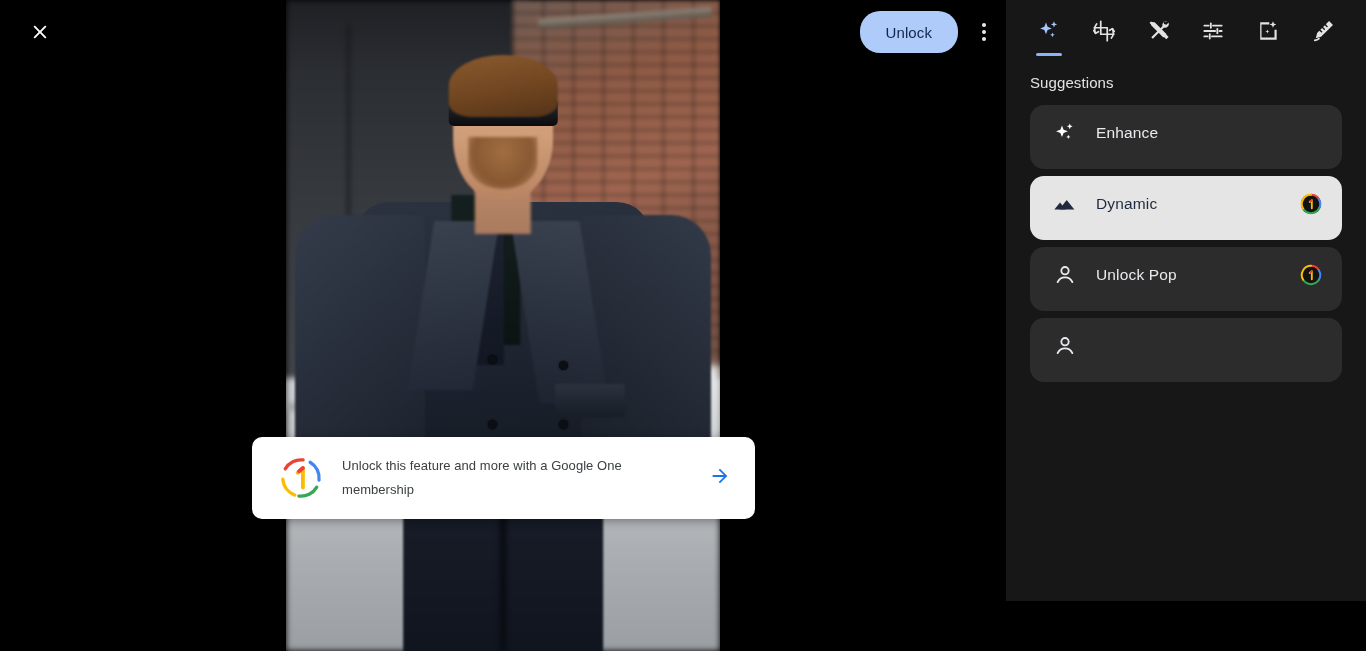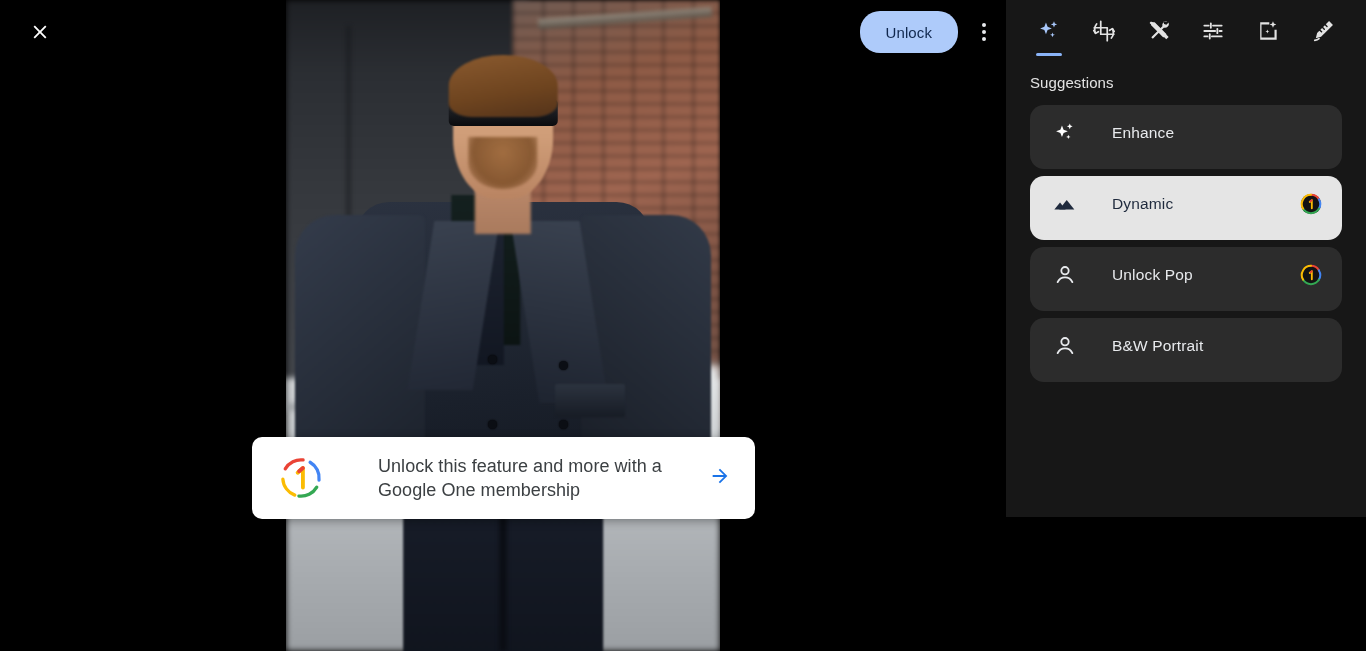--- a/index.html
+++ b/index.html
@@ -204,30 +204,29 @@
   .toast {
     position:absolute; left:252px; top:437px;
     width:503px; height:82px;
     background:#fff; border-radius:10px;
     display:flex; align-items:center;
     padding: 0 18px 0 26px; gap:18px;
     box-shadow: 0 2px 10px rgba(0,0,0,.35);
   }
   .g1-logo { flex:none; width:46px; height:46px; }
   .toast-text {
-    flex:1; font-size:18px; line-height:24px;
+    flex:1; font-size:13px; line-height:24px;
     color:#3c4043; font-family:"Liberation Sans", sans-serif;
     letter-spacing:.05px;
-    margin-left:36px;
   }
   .toast-arrow { flex:none; width:34px; height:34px; display:flex; align-items:center; justify-content:center; cursor:pointer; }
 
   
   .panel {
-    width:360px; height:517px; background:#171717; flex:none;
+    width:360px; height:601px; background:#171717; flex:none;
     position:relative;
   }
   .toolbar {
     height:64px; display:flex; align-items:flex-start; justify-content:space-around;
     padding: 10px 16px 0 16px;
   }
   .tool {
     width:44px; height:52px; display:flex; flex-direction:column;
     align-items:center; justify-content:flex-start; cursor:pointer; position:relative;
     padding-top:8px;
@@ -240,21 +239,21 @@
 
   .panel-title {
     padding: 10px 0 0 24px;
     font-size:15px; color:#e3e3e3; letter-spacing:.1px;
   }
 
   .cards { padding: 14px 24px 0 24px; display:flex; flex-direction:column; gap:7px; }
   .card {
     height:64px; border-radius:14px; background:#2c2c2c;
     display:flex; align-items:center; padding: 0 20px 8px 22px;
-    cursor:pointer; gap:16px;
+    cursor:pointer; gap:0;
   }
   .card.selected { background:#e5e5e5; }
   .card-icon { width:44px; flex:none; display:flex; align-items:center; }
   .card-label {
     flex:1; font-size:15.5px; color:#e8eaed; letter-spacing:.15px;
   }
   .card.selected .card-label { color:#1f2a3d; }
   .badge { flex:none; width:22px; height:22px; }
 </style>
 </head>
@@ -473,18 +472,17 @@
         </span>
       </div>
 
       <div class="card">
         <span class="card-icon">
           <svg width="26" height="26" viewBox="0 0 24 24" fill="none" stroke="#e8eaed" stroke-width="1.7">
             <circle cx="12" cy="8" r="3.4"></circle>
             <path d="M5.2 18.6c1.3-2.9 3.9-4.4 6.8-4.4s5.5 1.5 6.8 4.4" stroke-linecap="round"></path>
           </svg>
         </span>
-        <span class="card-label">B&amp;W Portrait</span>
       </div>
 
     </div>
   </div>
 </div>
 
 </body></html>

